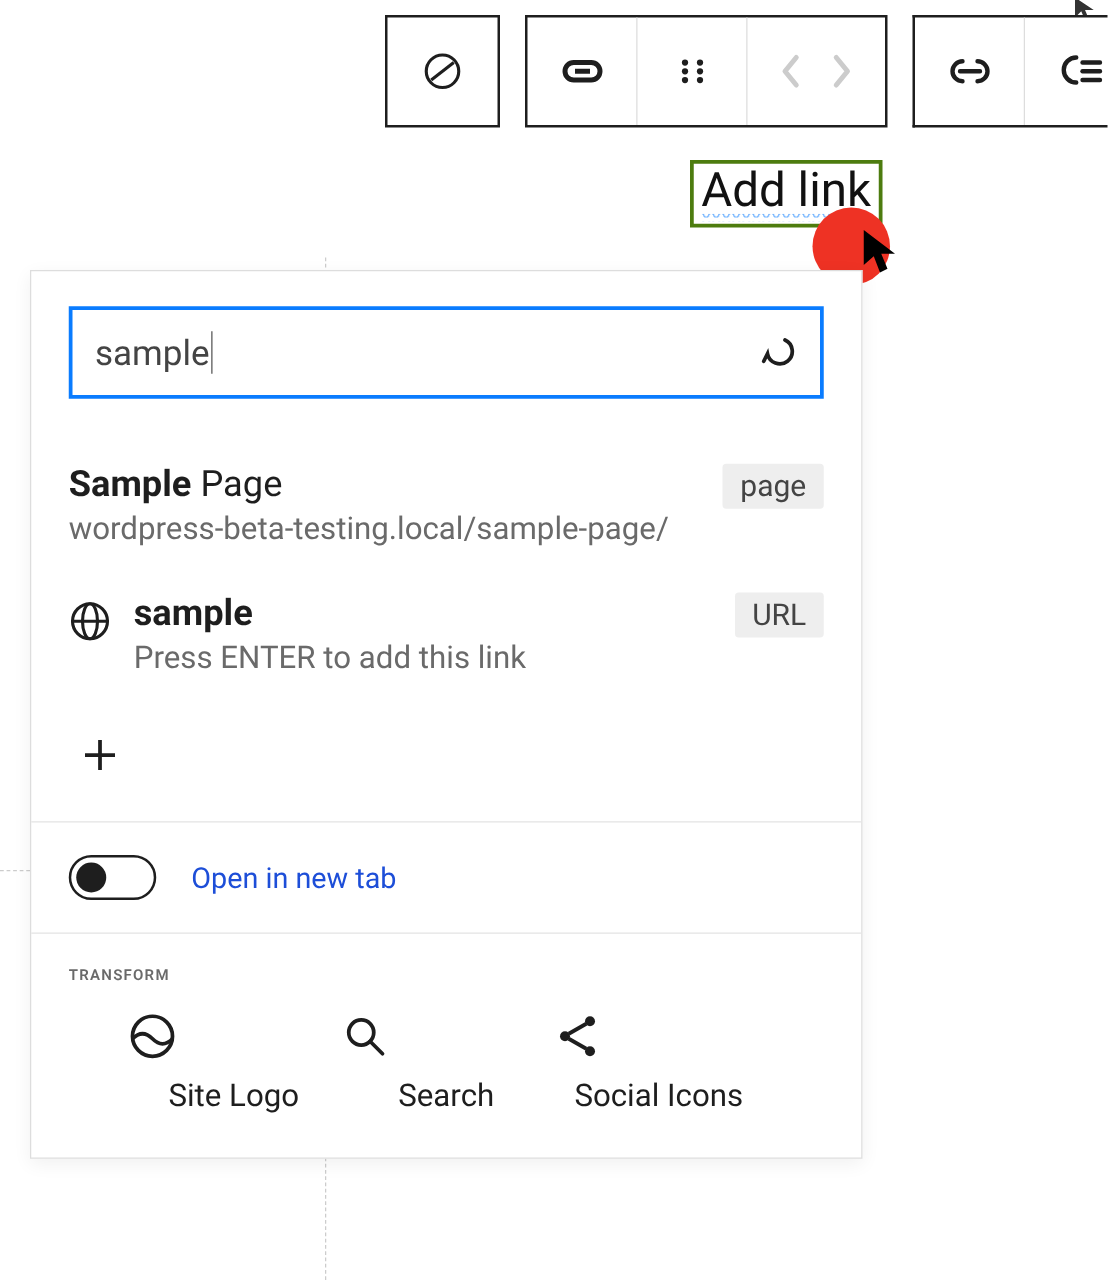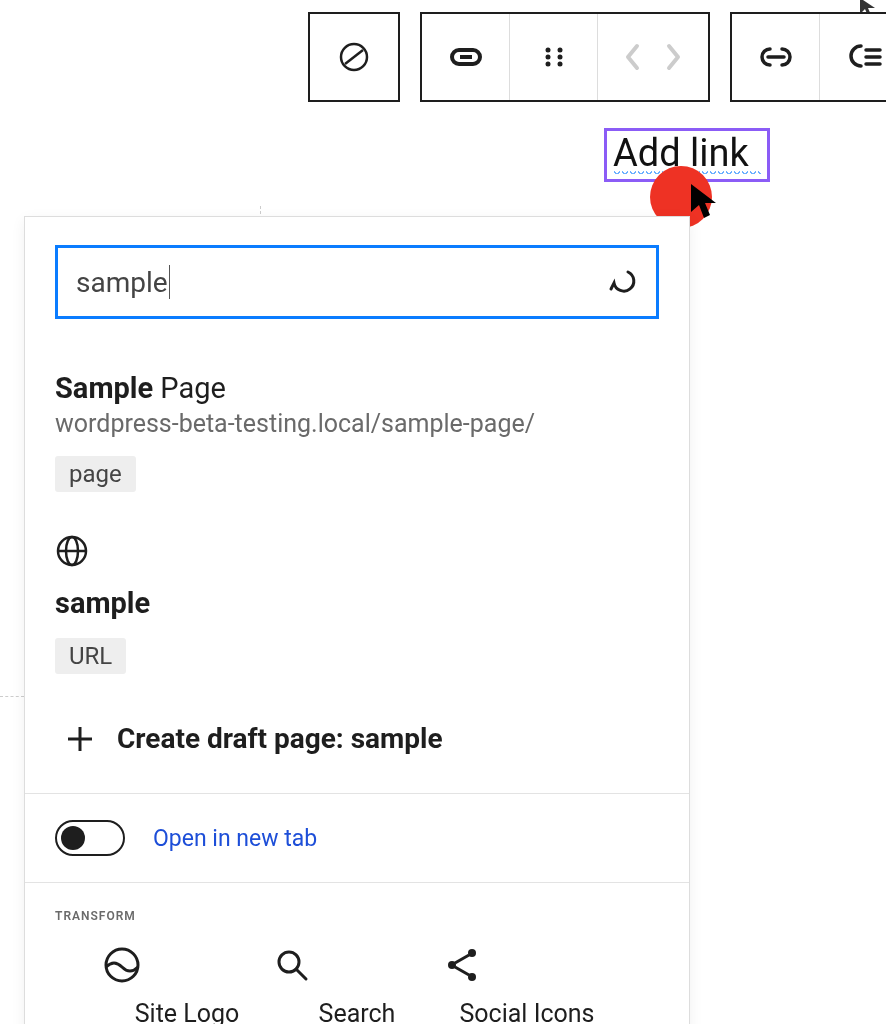--- a/index.html
+++ b/index.html
@@ -36,23 +36,23 @@
     border-right: 1px solid #ddd;
   }
   .tb-btn.pair { width: 110px; gap: 22px; }
   .tb-btn:last-child { border-right: none; }
   .tb-group.single .tb-btn { border-right: none; }
 
   
   .add-link-box {
     position: absolute;
     top: 128px;
-    left: 604px;
-    border: 3px solid #8b5cf6;
-    padding: 0 18px 2px 6px;
+    left: 552px;
+    border: 3px solid #4d7c0f;
+    padding: 0 6px 2px 6px;
     font-size: 38px;
     color: #111;
     line-height: 1.2;
   }
   .add-link-box .squiggle {
     position: absolute;
     left: 6px; right: 6px; bottom: 2px;
     height: 6px;
     background:
       radial-gradient(circle at 4px 0, transparent 2px, #0a7cff 2px, #0a7cff 3px, transparent 3px) repeat-x;
@@ -107,21 +107,20 @@
     animation: blink 1s step-end infinite;
   }
   @keyframes blink { 50% { opacity: 0; } }
 
   .results { border-bottom: 1px solid #e3e3e3; padding: 6px 30px 34px; }
   .result {
     display: flex;
     align-items: flex-start;
     gap: 18px;
     padding: 18px 0;
-    flex-direction: column;
   }
   .result .body { flex: 1; }
   .result .title { font-size: 29px; color: #1e1e1e; }
   .result .title .match { font-weight: 700; }
   .result .sub { font-size: 25px; color: #6a6a6a; margin-top: 4px; }
   .result .badge {
     background: #eee;
     color: #444;
     font-size: 24px;
     padding: 4px 14px;
@@ -313,33 +312,31 @@
         <svg width="34" height="34">
             <circle cx="17" cy="17" r="14" fill="none" stroke="#1e1e1e" stroke-width="2.5"></circle>
             <ellipse cx="17" cy="17" rx="6" ry="14" fill="none" stroke="#1e1e1e" stroke-width="2.5"></ellipse>
             <line x1="3" y1="17" x2="31" y2="17" stroke="#1e1e1e" stroke-width="2.5"></line>
           </svg>
       </div>
       <div class="body">
         <div class="title">
           <span class="match">sample</span><span></span>
         </div>
+        <div class="sub">Press ENTER to add this link</div>
       </div>
       <div class="badge">URL</div>
     </div>
 
     <div class="create-row">
       <span>
         <svg width="30" height="30">
             <line x1="15" y1="3" x2="15" y2="27" stroke="#1e1e1e" stroke-width="3"></line>
             <line x1="3" y1="15" x2="27" y2="15" stroke="#1e1e1e" stroke-width="3"></line>
           </svg>
-      </span>
-      <span>
-        <span class="bold">Create draft page: </span><span class="bold">sample</span>
       </span>
     </div>
   </div>
 
   <div class="newtab-row">
     <div class="toggle">
       <div class="knob"></div>
     </div>
     <div class="lbl">Open in new tab</div>
   </div>

